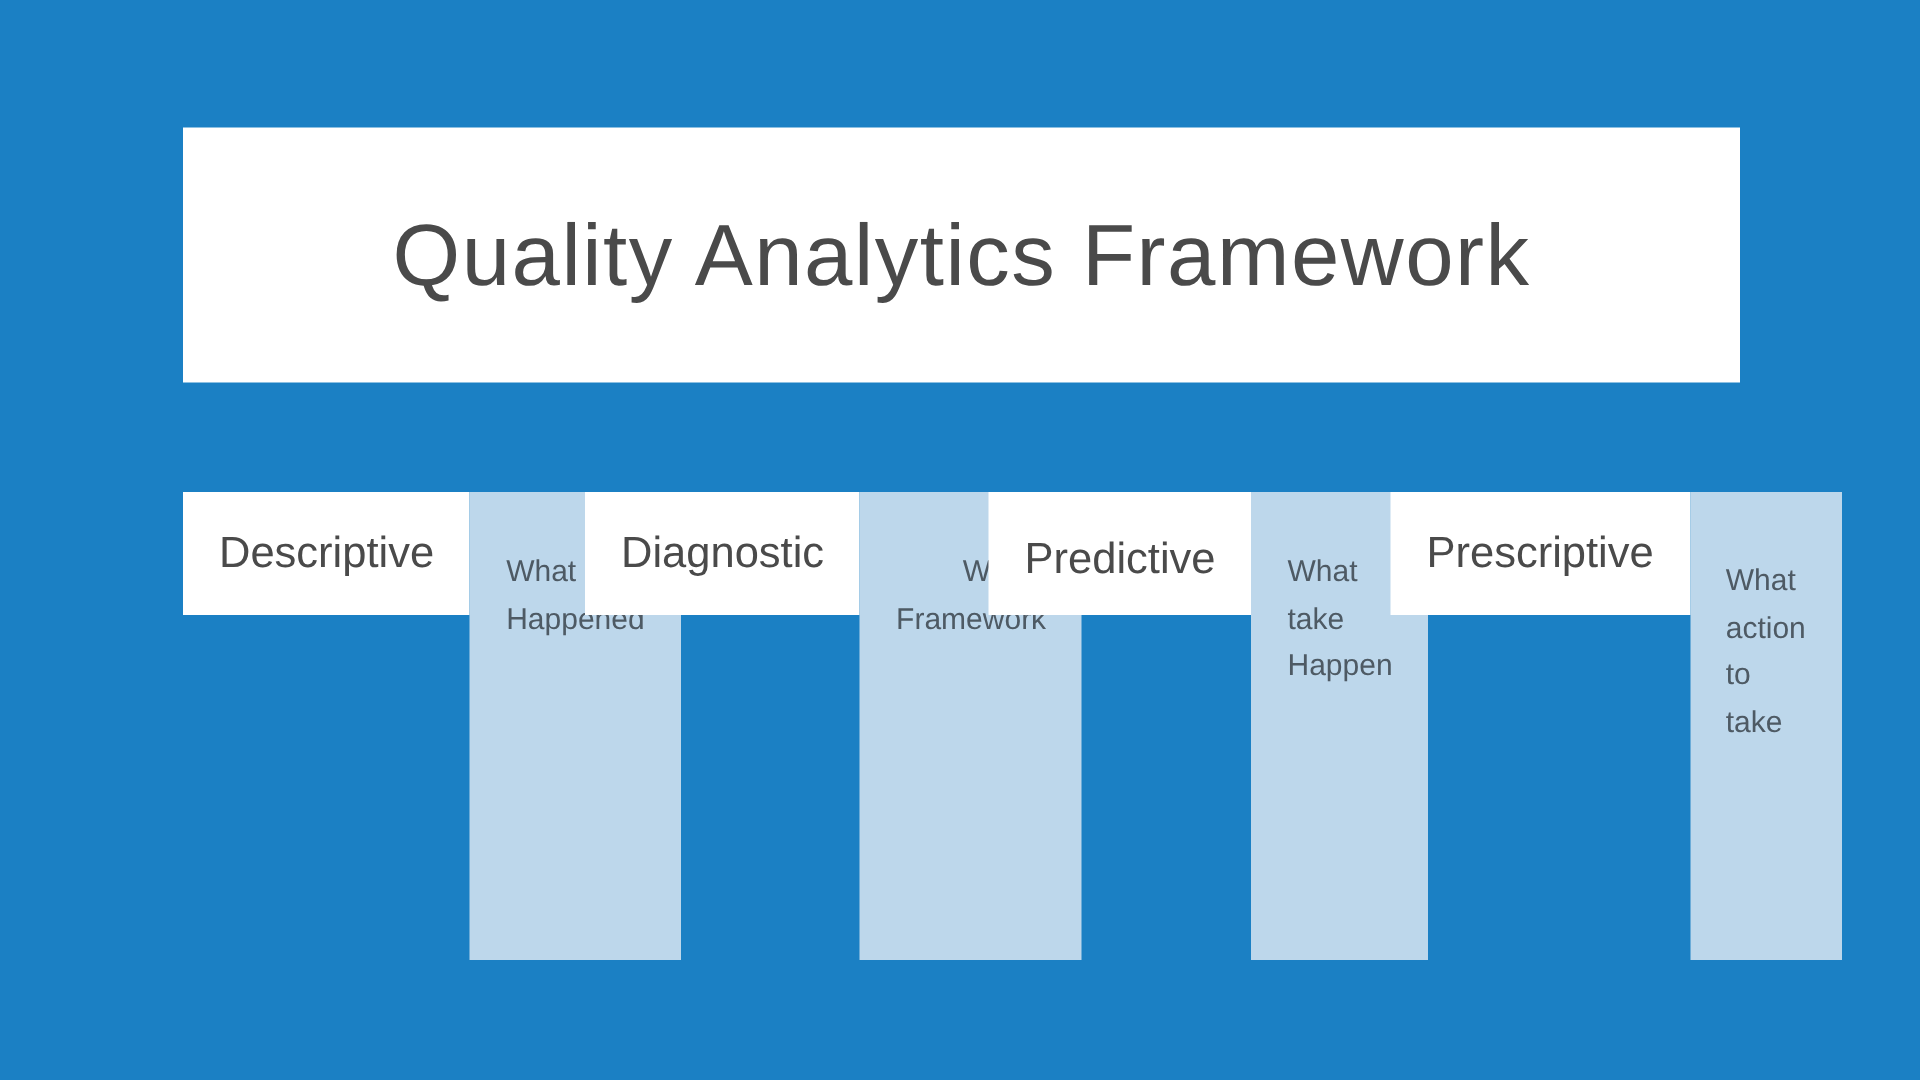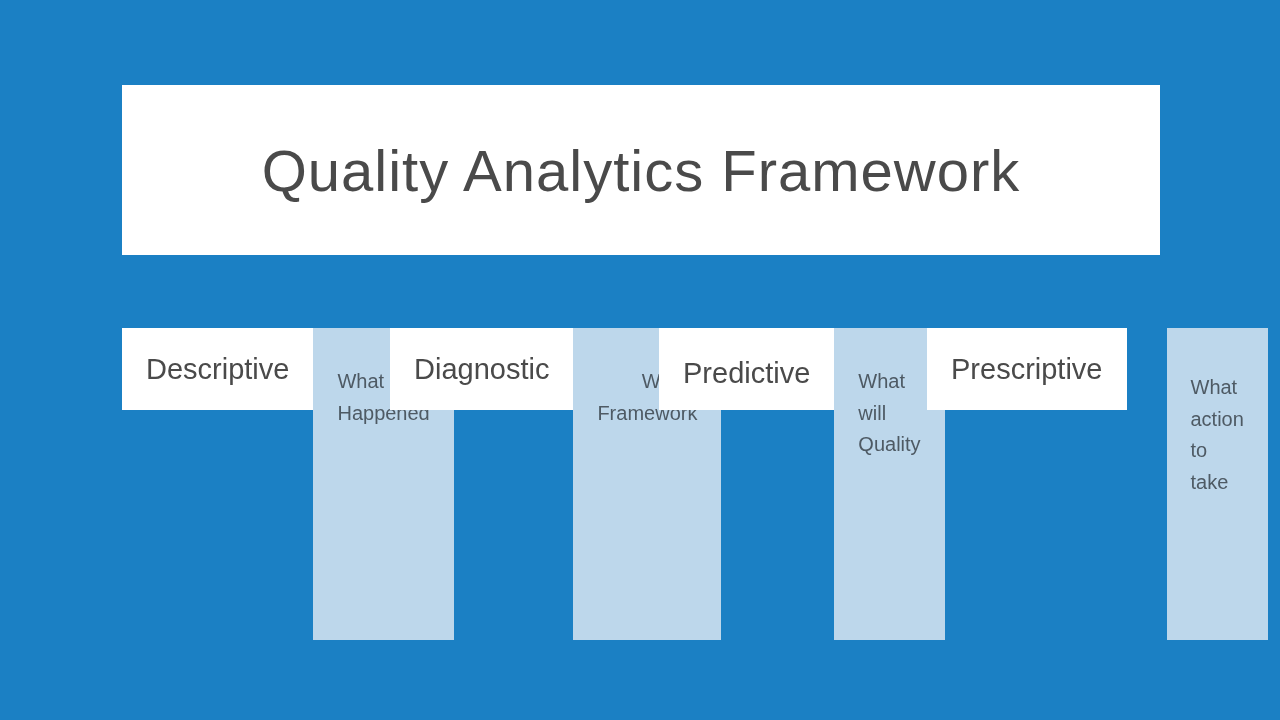--- a/index.html
+++ b/index.html
@@ -51,40 +51,40 @@
     font-size:20px;
     line-height:1.58;
     color:var(--body-text);
     font-weight:400;
   }
   .card-1{left:122px;}
   .card-2{left:390px;text-align:right;}
   .card-3{left:659px;}
   .card-4{left:927px;}
   .card-3 .card-header{align-items:flex-end;padding-bottom:20px;}
-  .card-4 .card-body{padding-top:44px;margin-left:40px;}
+  .card-4 .card-body{padding-top:44px;}
 </style>
 </head>
 <body>
 
 <div class="title-panel">
   <div class="slide-title">Quality Analytics Framework</div>
 </div>
 
 <div class="card card-1">
   <div class="card-header">Descriptive</div>
   <div class="card-body">What Happened</div>
 </div>
 
 <div class="card card-2">
   <div class="card-header">Diagnostic</div>
   <div class="card-body">Why it Framework</div>
 </div>
 
 <div class="card card-3">
   <div class="card-header">Predictive</div>
-  <div class="card-body">What will Quality</div>
+  <div class="card-body">What take Happen</div>
 </div>
 
 <div class="card card-4">
   <div class="card-header">Prescriptive</div>
   <div class="card-body">What action to take</div>
 </div>
 
 </body></html>

